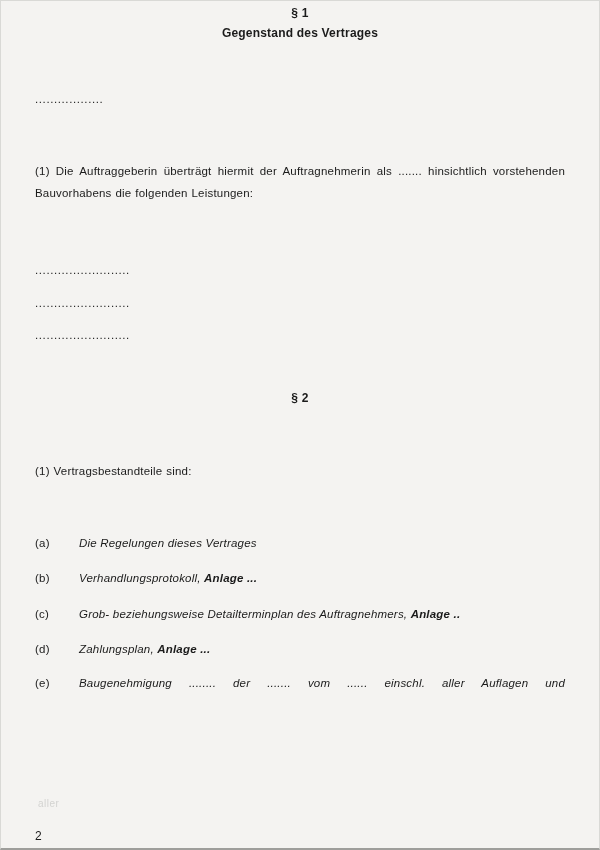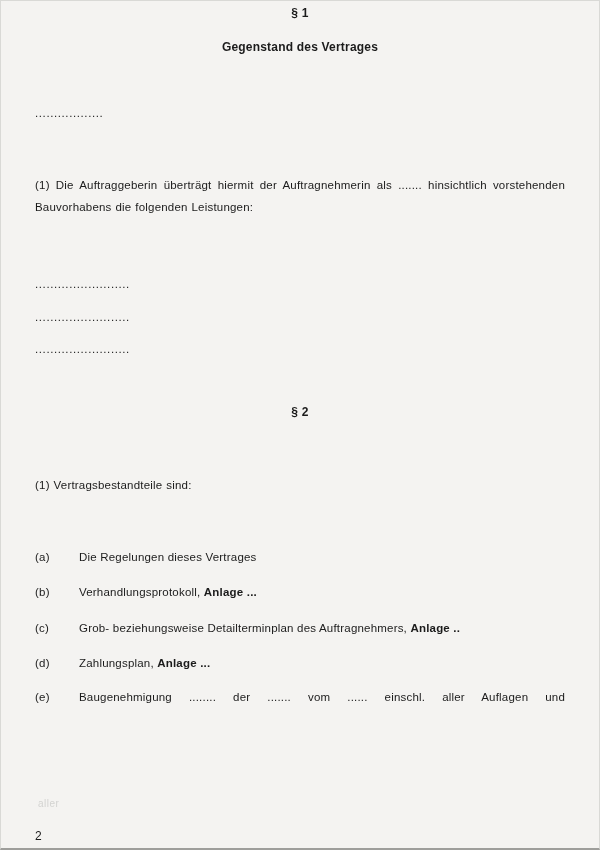--- a/index.html
+++ b/index.html
@@ -20,21 +20,21 @@
   .content {
     padding: 4px 34px 0 34px;
   }
   .sec-heading, .sec-title {
     text-align: center;
     font-weight: bold;
     font-size: 12px;
     line-height: 16px;
     letter-spacing: 0.2px;
   }
-  .sec-title-1 { margin-top: 18px; }
+  .sec-title-1 { margin-top: 4px; }
   .para {
     font-size: 11.5px;
     line-height: 22px;
     text-align: justify;
     letter-spacing: 0.2px;
     word-spacing: 0.5px;
   }
   .para-1 { margin-top: 21px; }
   .fill-line {
     font-size: 11.5px;
@@ -55,21 +55,21 @@
     line-height: 22px;
     letter-spacing: 0.2px;
   }
   .item-a { margin-top: 50px; }
   .item-b { margin-top: 13px; }
   .item-c { margin-top: 14px; }
   .item-d { margin-top: 13px; }
   .item-e1 { margin-top: 12px; }
   .item-e2 { margin-top: 2px; }
   .item-label { width: 44px; flex: none; }
-  .item-text { flex: 1; }
+  .item-text { flex: 1; font-style: italic; }
   .justify-full { text-align: justify; text-align-last: justify; }
   .watermark {
     position: absolute;
     left: 37px;
     top: 797px;
     font-size: 10px;
     color: #d3d3d1;
     letter-spacing: 0.5px;
   }
   .page-number {

